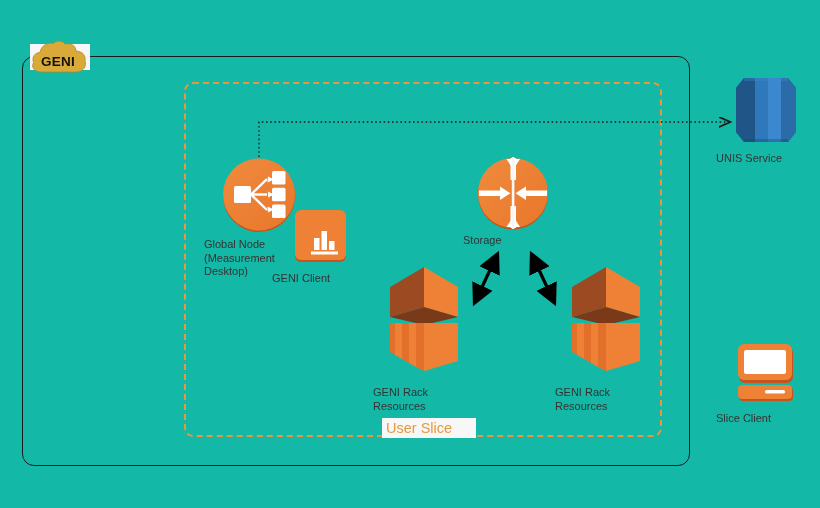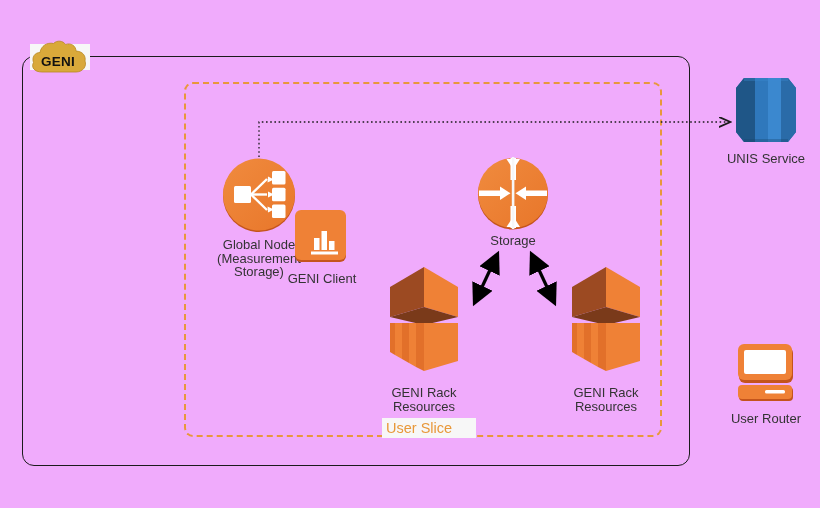--- a/index.html
+++ b/index.html
@@ -4,21 +4,21 @@
 <style>
   html, body {
     margin: 0;
     padding: 0;
     background: #ffffff;
   }
   #canvas {
     position: relative;
     width: 820px;
     height: 508px;
-    background: #f0abfc;
+    background: #14b8a6;
     font-family: "Liberation Sans", sans-serif;
     overflow: hidden;
   }
 
   
   .geni-boundary {
     position: absolute;
     left: 22px;
     top: 56px;
     width: 668px;
@@ -82,22 +82,21 @@
     width: 86px;
     text-align: left;
     font-size: 14.5px;
     color: #e8983a;
     background: #f7f7f7;
     padding: 0 4px;
     line-height: 20px;
   }
   .node-label {
     position: absolute;
-    text-align: center;
-    font-size: 13px;
+    font-size: 11px;
     line-height: 13.5px;
     color: #333333;
     white-space: pre-line;
   }
 
   
   .globalnode-icon {
     position: absolute;
     left: 221px;
     top: 157px;
@@ -248,21 +247,21 @@
 
       <rect x="13" y="29" width="17" height="17" rx="1.5" fill="#ffffff"></rect>
 
       <rect x="51" y="14" width="13.5" height="13.5" rx="1.5" fill="#ffffff"></rect>
       <rect x="51" y="30.8" width="13.5" height="13.5" rx="1.5" fill="#ffffff"></rect>
       <rect x="51" y="47.5" width="13.5" height="13.5" rx="1.5" fill="#ffffff"></rect>
     </svg>
   </div>
   <div class="node-label globalnode-label">Global Node
 (Measurement
-Storage)</div>
+Desktop)</div>
 
   <div class="desktop-icon">
     <svg width="54" height="54" viewBox="0 0 54 54">
       <rect x="1" y="3" width="51" height="50" rx="6" fill="#c4541c"></rect>
       <rect x="1" y="1" width="51" height="50" rx="6" fill="#ef8136"></rect>
       <g fill="#ffffff">
         <rect x="20" y="29" width="5.5" height="12"></rect>
         <rect x="27.5" y="22" width="5.5" height="19"></rect>
         <rect x="35" y="32" width="5.5" height="9"></rect>
         <rect x="17" y="42.5" width="27" height="3"></rect>
@@ -362,21 +361,21 @@
       <rect x="3" y="1" width="54" height="36" rx="6" fill="#ef8136"></rect>
 
       <rect x="9" y="7" width="42" height="24" rx="2" fill="#ffffff"></rect>
 
       <rect x="4" y="44" width="54" height="14" rx="4" fill="#c4541c"></rect>
 
       <rect x="3" y="42" width="54" height="14" rx="4" fill="#ef8136"></rect>
       <rect x="30" y="47" width="20" height="3.5" rx="1.5" fill="#ffffff"></rect>
     </svg>
   </div>
-  <div class="node-label client-label">User Router</div>
+  <div class="node-label client-label">Slice Client</div>
 
   <svg class="connectors" viewBox="0 0 820 508">
     <defs>
       <marker id="openArrow" markerWidth="10" markerHeight="10" refX="8" refY="4" orient="auto" markerUnits="strokeWidth">
         <path d="M0,0 L9,4 L0,8" fill="none" stroke="#1b1b1b" stroke-width="1.4"></path>
       </marker>
       <marker id="solidArrowEnd" markerWidth="7" markerHeight="7" refX="5.5" refY="3.5" orient="auto" markerUnits="strokeWidth">
         <polygon points="0,0 7,3.5 0,7" fill="#000000"></polygon>
       </marker>
       <marker id="solidArrowStart" markerWidth="7" markerHeight="7" refX="1.5" refY="3.5" orient="auto" markerUnits="strokeWidth">

